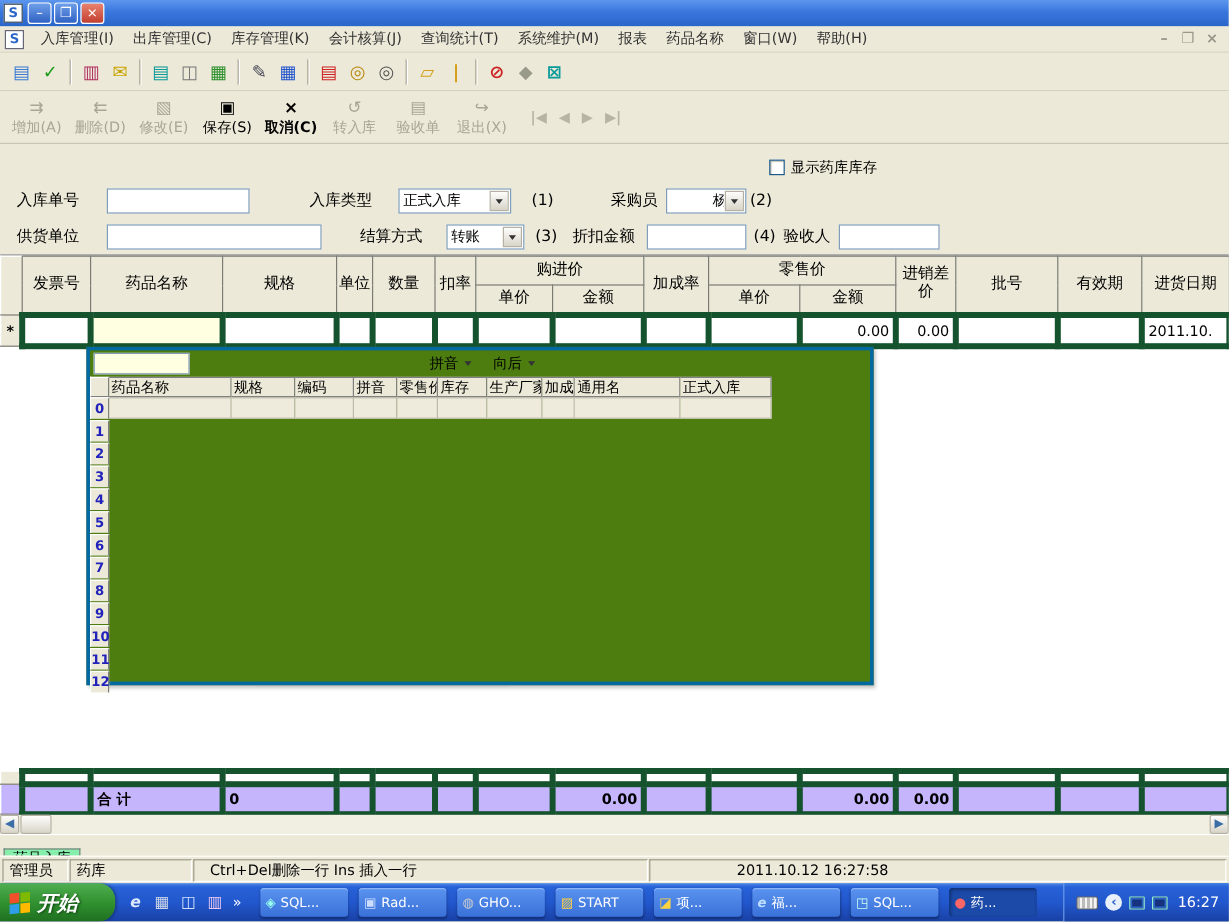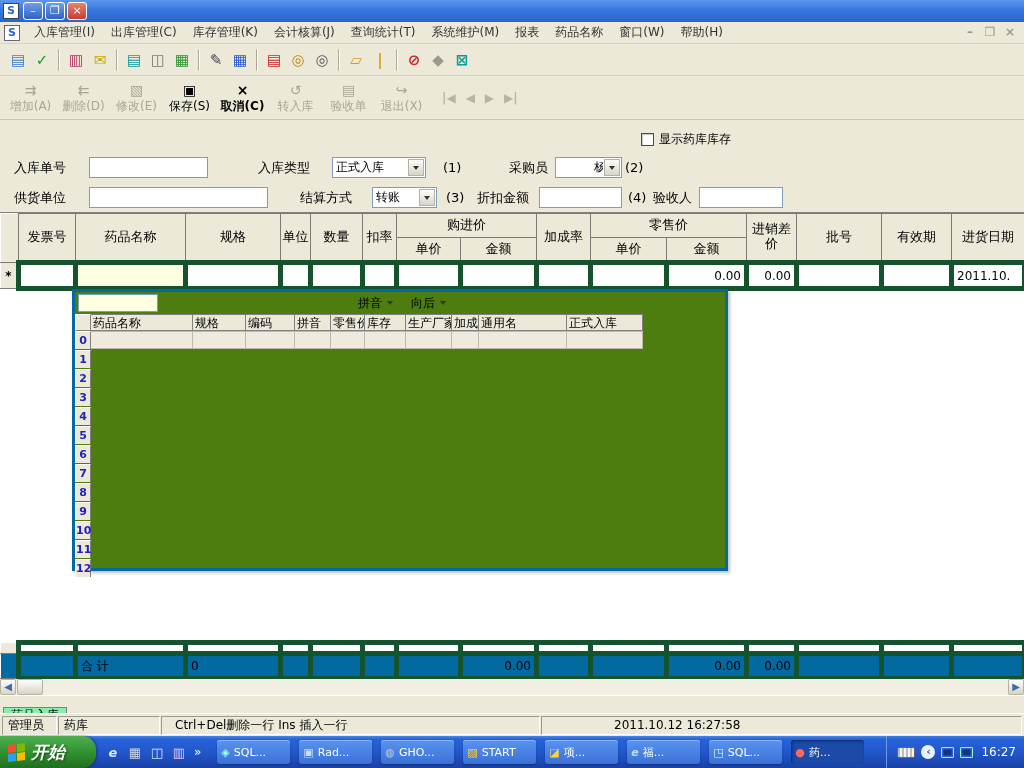--- a/index.html
+++ b/index.html
@@ -58,21 +58,21 @@
   
   .grid-wrap { position:absolute; top:212px; left:0; width:1024px; height:467px; background:#fff; border-top:1px solid #808080; }
   table.grid { width:1024px; border-collapse:collapse; table-layout:fixed; }
   table.grid th { background:#ece9d8; border:1px solid #7b7b74; font-weight:normal; font-size:13px;
     line-height:1.15; padding:1px; text-align:center; }
   table.grid td { border:5px solid #14532d; font-size:12px; padding:0 3px; background:#fff; height:26px; }
   table.grid td.sel, table.grid th.sel { background:#ece9d8; border:1px solid #7b7b74;
     border-top-color:#fff; border-left-color:#fff; text-align:center; font-weight:bold; }
   table.grid tr.filler td { border:none; background:#fff; height:354px; }
   table.grid tr.gridline td { height:11px; }
-  table.grid tr.total td { background:#0369a1; height:25px; }
+  table.grid tr.total td { background:#c4b5fd; height:25px;font-weight:bold; }
   .num { text-align:right; }
   .cell-active { background:#ffffe1 !important; }
   
   .lookup { position:absolute; left:72px; top:289px; width:656px; height:282px;
     background:#4d7c0f; border:3px solid #0369a1; box-shadow:2px 2px 3px rgba(0,0,0,.25); z-index:10; }
   .lk-topbar { height:22px; display:flex; align-items:center; }
   .lk-search { width:80px; height:18px; margin-left:3px; background:#ffffe1; border:1px solid #7f9db9;
     font-size:12px; padding:0 2px; font-family:inherit; }
   .lk-dd { display:flex; align-items:center; gap:5px; font-size:12px; }
   .lk-dd.mode { margin-left:200px; } .lk-dd.dir { margin-left:18px; }

